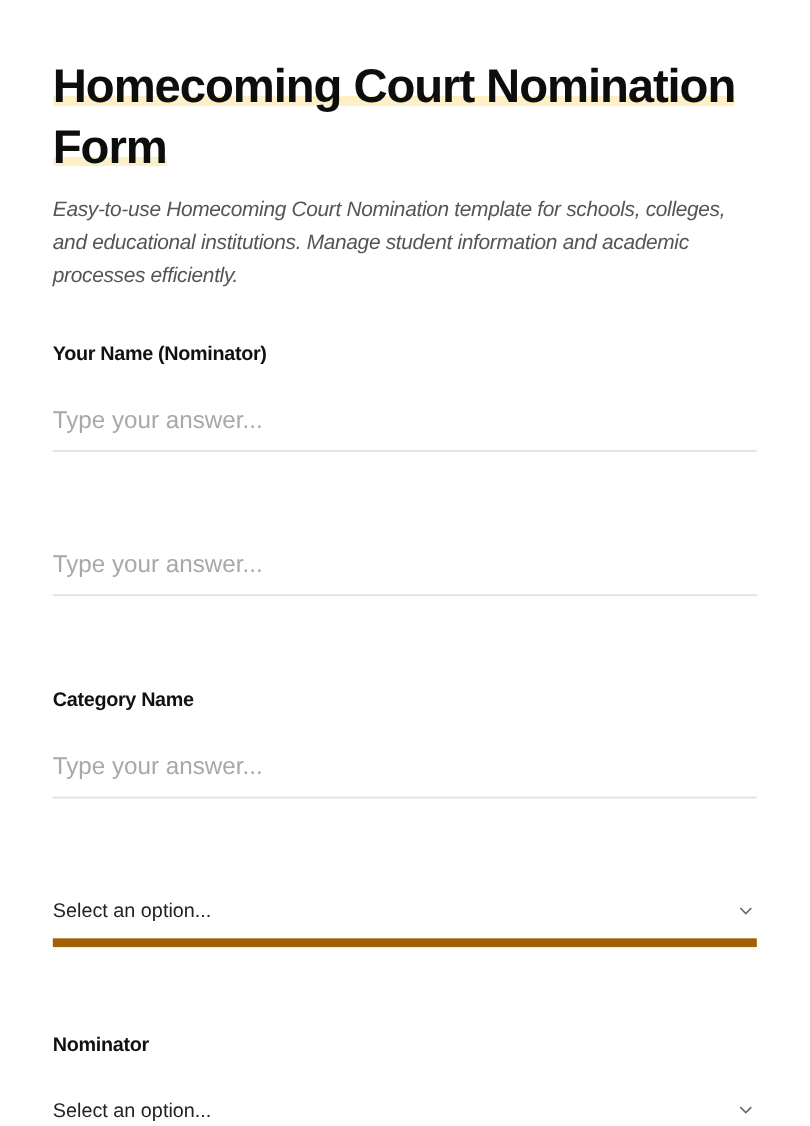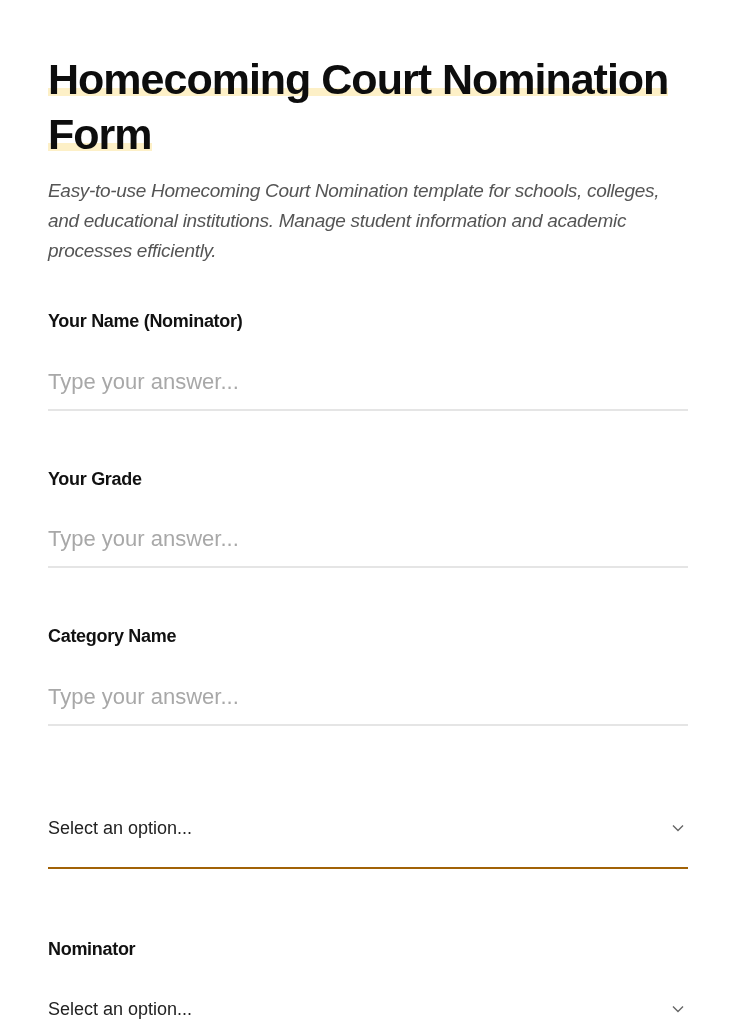--- a/index.html
+++ b/index.html
@@ -30,41 +30,40 @@
     }
     .input {
       display: block; width: 100%; box-sizing: border-box;
       border: none; border-bottom: 2px solid #e5e5e5;
       font-family: "Liberation Sans", "DejaVu Sans", sans-serif;
       font-size: 22px; padding: 0 0 14px 0; outline: none; background: transparent;
       color: #111;
     }
     .input::placeholder { color: #a8a8a8; }
     .select {
-      position: relative; border-bottom: 2px solid #a16207;
-      font-size: 18px; color: #222222; padding-bottom: 28px; cursor: pointer;
+      position: relative; border-bottom: 8px solid #a16207;
+      font-size: 18px; color: #222222; padding-bottom: 14px; cursor: pointer;
     }
     .chev {
       position: absolute; right: 4px; top: 4px; width: 12px; height: 12px;
     }
   </style>
 </head>
 <body>
 
 <div class="page">
   <h1 class="title"><span>Homecoming Court Nomination Form</span></h1>
   <p class="desc">Easy-to-use Homecoming Court Nomination template for schools, colleges, and educational institutions. Manage student information and academic processes efficiently.</p>
 
   <div class="field" style="position:absolute; top:308px; left:48px; width:640px;">
     <div class="label">Your Name (Nominator)</div>
     <input class="input" style="margin-top: 35px;" type="text" placeholder="Type your answer...">
   </div>
 
   <div class="field" style="position:absolute; top:466px; left:48px; width:640px;">
-    <div class="label">Your Grade</div>
     <input class="input" style="margin-top: 34px;" type="text" placeholder="Type your answer...">
   </div>
 
   <div class="field" style="position:absolute; top:623px; left:48px; width:640px;">
     <div class="label">Category Name</div>
     <input class="input" style="margin-top: 35px;" type="text" placeholder="Type your answer...">
   </div>
 
   <div class="field" style="position:absolute; top:781px; left:48px; width:640px;">
     <div class="select" style="margin-top:37px;">

